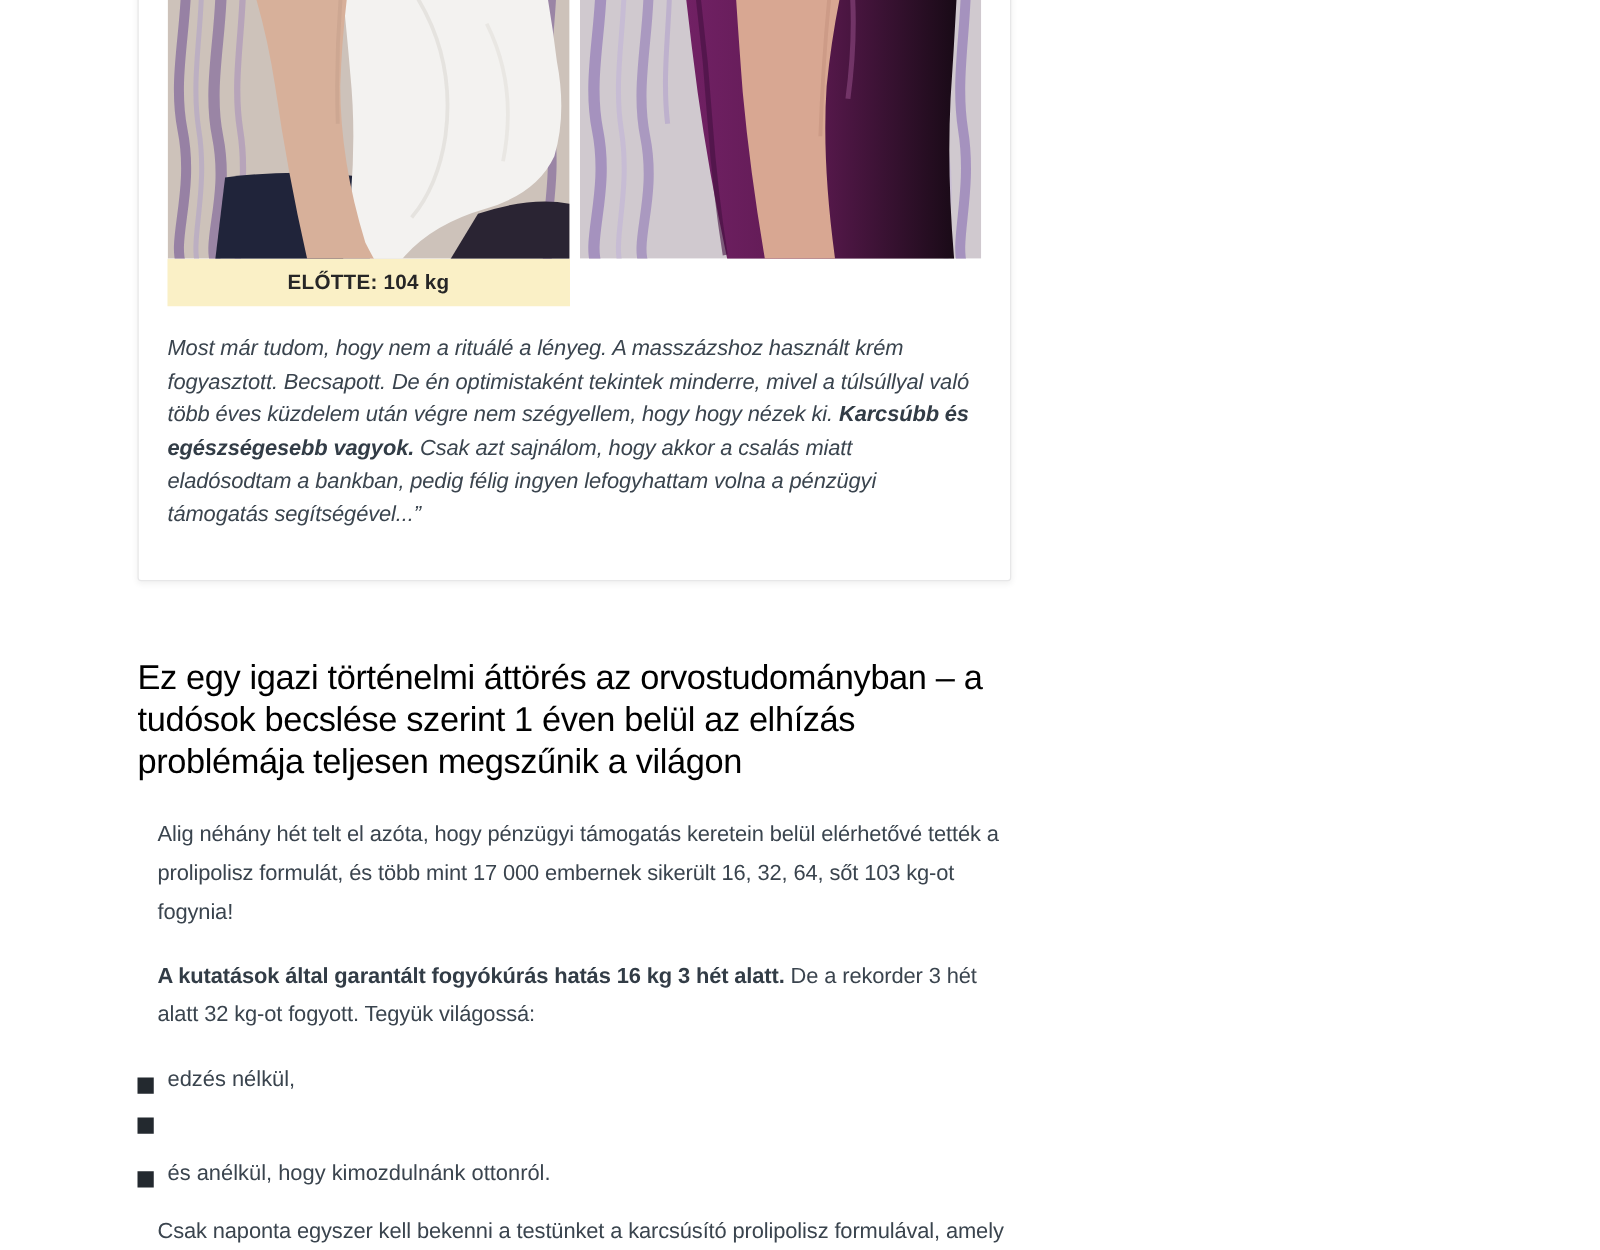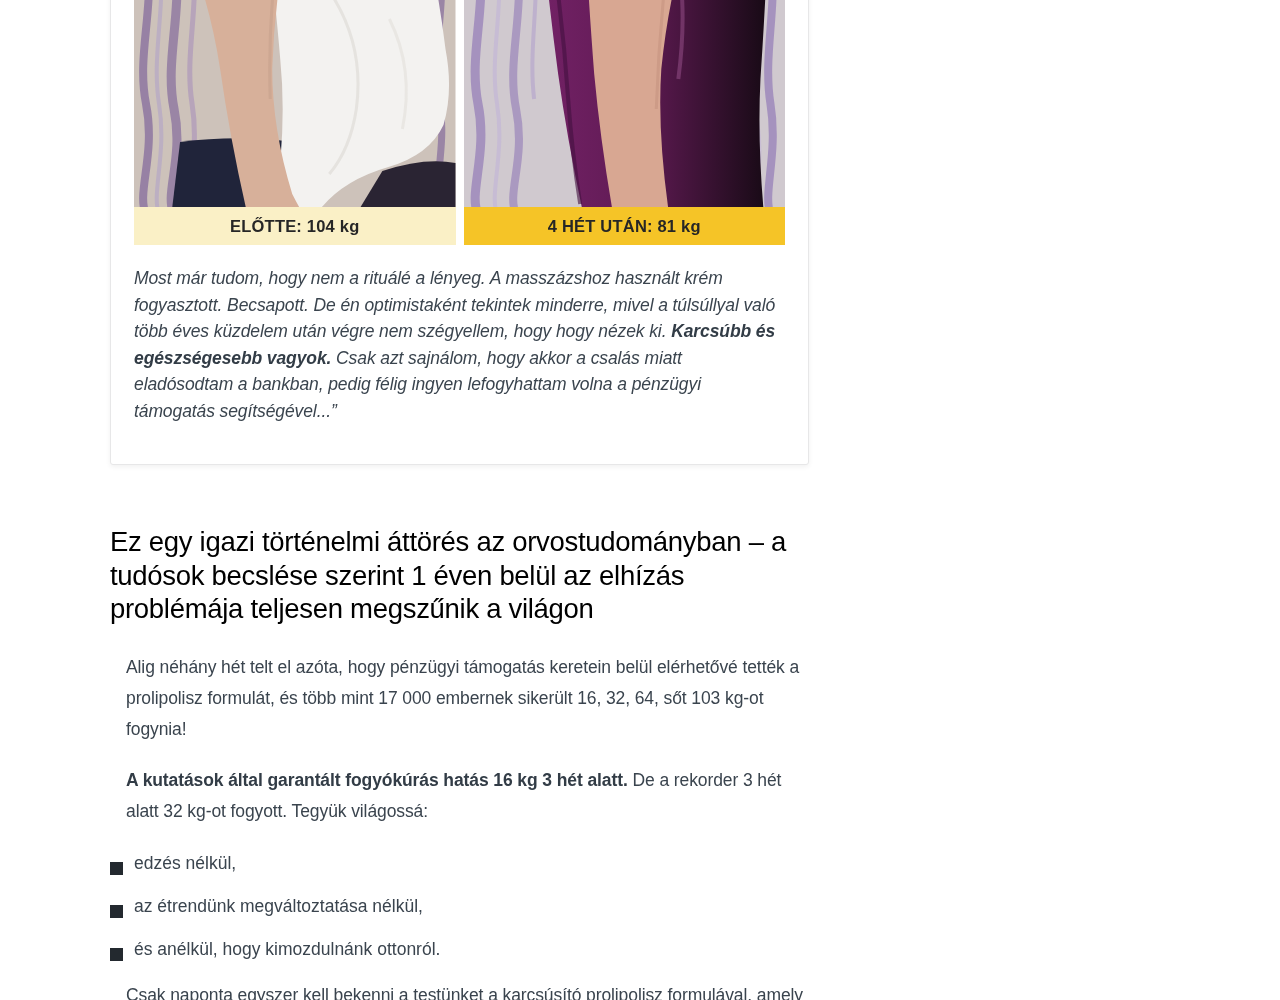--- a/index.html
+++ b/index.html
@@ -153,23 +153,20 @@
             <path d="M293,30 C299,75 287,120 293,165 C299,205 289,230 293,255" stroke="#c3b6d6" stroke-width="4" fill="none" opacity="0.6"></path>
 
             <path d="M80,-5 L303,-5 Q300,60 296,120 Q293,180 299,250 L118,250 Q103,180 94,115 Q86,55 80,-5 Z" fill="url(#plum)"></path>
             <path d="M92,20 Q100,80 104,140 Q108,195 116,245" stroke="#431140" stroke-width="4" fill="none" opacity="0.6"></path>
             <path d="M215,10 Q222,60 214,120" stroke="#a45b97" stroke-width="4" fill="none" opacity="0.45"></path>
 
             <path d="M122,-5 L218,-5 Q203,50 197,110 Q193,170 204,250 L148,250 Q136,180 130,115 Q125,50 122,-5 Z" fill="#d8a792"></path>
             <path d="M200,30 Q194,90 192,150" stroke="#c28f7c" stroke-width="3" fill="none" opacity="0.5"></path>
           </svg>
         </div>
-        <div class="caption after">
-          <span>4 HÉT UTÁN: 81 kg</span>
-        </div>
       </div>
 
     </div>
 
     <p class="quote"><span>Most már tudom, hogy nem a rituálé a lényeg. A masszázshoz használt krém fogyasztott. Becsapott. De én optimistaként tekintek minderre, mivel a túlsúllyal való több éves küzdelem után végre nem szégyellem, hogy hogy nézek ki. </span><b>Karcsúbb és egészségesebb vagyok.</b><span> Csak azt sajnálom, hogy akkor a csalás miatt eladósodtam a bankban, pedig félig ingyen lefogyhattam volna a pénzügyi támogatás segítségével...”</span></p>
   </div>
 
   <div class="content">
     <h2 class="headline">Ez egy igazi történelmi áttörés az orvostudományban – a tudósok becslése szerint 1 éven belül az elhízás problémája teljesen megszűnik a világon</h2>
 
@@ -177,21 +174,20 @@
 
     <p class="body-p"><b>A kutatások által garantált fogyókúrás hatás 16 kg 3 hét alatt.</b><span> De a rekorder 3 hét alatt 32 kg-ot fogyott. Tegyük világossá:</span></p>
 
     <ul class="checklist">
       <li>
         <span class="sq"></span>
         <span>edzés nélkül,</span>
       </li>
       <li>
         <span class="sq"></span>
-        <span>az étrendünk megváltoztatása nélkül,</span>
       </li>
       <li>
         <span class="sq"></span>
         <span>és anélkül, hogy kimozdulnánk ottonról.</span>
       </li>
     </ul>
 
     <p class="body-p">Csak naponta egyszer kell bekenni a testünket a karcsúsító prolipolisz formulával, amely intelligens, zsírsejteket lebontó molekulákat tartalmaz. A formula biztonságos a bőrre, és nem vált ki semmilyen mellékhatást.</p>
   </div>
 

